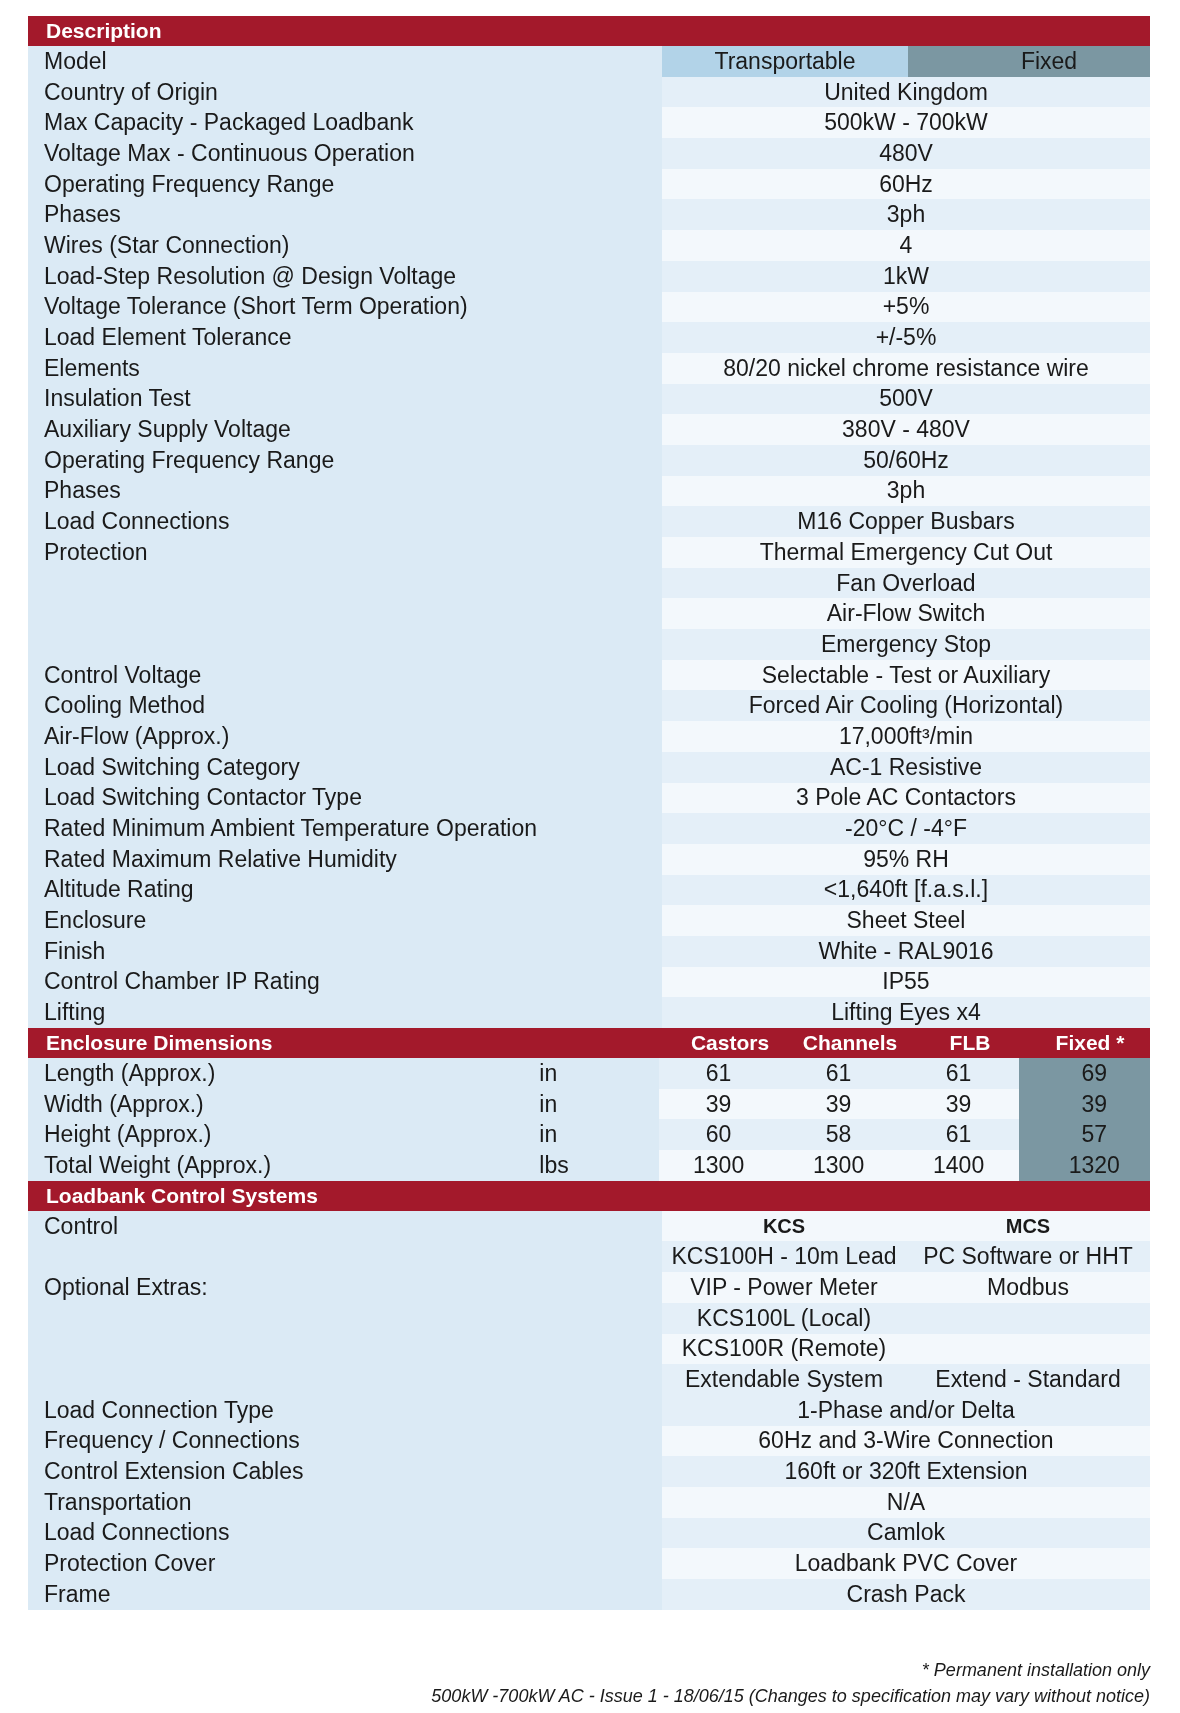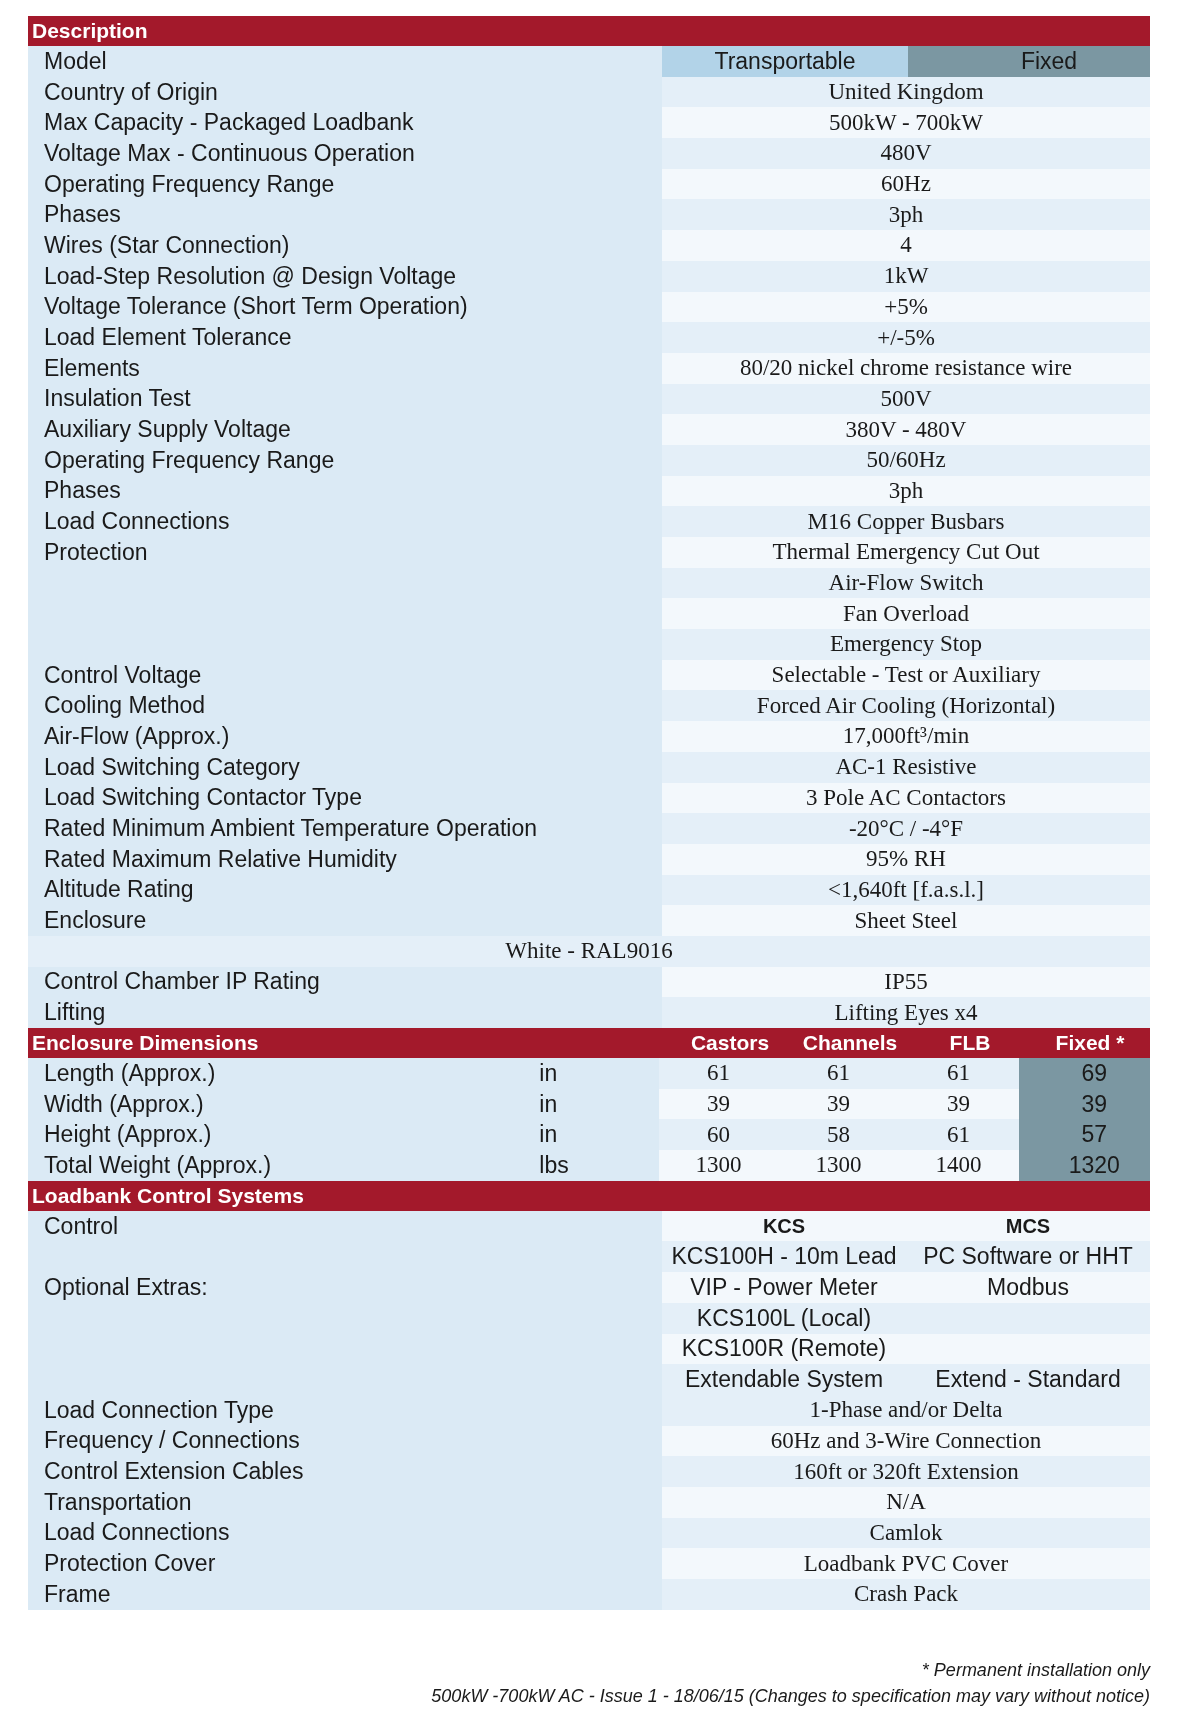--- a/index.html
+++ b/index.html
@@ -3,26 +3,26 @@
 <meta charset="utf-8">
 <style>
   html, body { margin: 0; padding: 0; background: #ffffff; }
   body {
     width: 1180px; height: 1713px; position: relative; overflow: hidden;
     font-family: "Liberation Sans", sans-serif; color: #1a1a1a;
   }
   .sheet { position: absolute; left: 28px; top: 16px; width: 1122px; }
   .hdr {
     background: #a3192b; color: #fff; font-weight: bold; font-size: 21px;
-    height: 30px; display: flex; align-items: center; padding-left: 4px; box-sizing: border-box;
+    height: 30px; display: flex; align-items: center; padding-left: 18px; box-sizing: border-box;
   }
   .hdr .title { flex: 1; }
   .row { display: flex; height: 30.7px; font-size: 23px; align-items: center; }
   .lbl { width: 634px; padding-left: 16px; box-sizing: border-box; background: #dbeaf5; height: 100%; display: flex; align-items: center; }
-  .val { flex: 1; text-align: center; height: 100%; display: flex; align-items: center; justify-content: center; font-family: Liberation Serif, serif; }
+  .val { flex: 1; text-align: center; height: 100%; display: flex; align-items: center; justify-content: center; }
   .row:nth-child(odd) .val { background: #e4eff8; }
   .row:nth-child(even) .val { background: #f3f8fc; }
   .model .v1 { flex: 0 0 246px; background: #b2d3e8 !important; text-align: center; height: 100%; display: flex; align-items: center; justify-content: center; }
   .model .v2 { flex: 1; background: #7b97a2 !important; height: 100%; display: flex; align-items: center; justify-content: center; padding-left: 40px; }
   .cfix { width: 112px; text-align: center; background: #7b97a2; height: 100%; display: flex; align-items: center; justify-content: center; padding-left: 20px; }
   .split { flex: 1; display: flex; height: 100%; }
   .split span { flex: 1; text-align: center; display: flex; align-items: center; justify-content: center; }
   .bold { font-weight: bold; font-size: 20px; }
   .foot { position: absolute; right: 30px; font-style: italic; font-size: 18px; text-align: right; }
 </style>
@@ -100,25 +100,25 @@
       <div class="row">
         <div class="lbl">Load Connections</div>
         <div class="val">M16 Copper Busbars</div>
       </div>
       <div class="row">
         <div class="lbl">Protection</div>
         <div class="val">Thermal Emergency Cut Out</div>
       </div>
       <div class="row">
         <div class="lbl"></div>
+        <div class="val">Fan Overload</div>
+      </div>
+      <div class="row">
+        <div class="lbl"></div>
         <div class="val">Air-Flow Switch</div>
-      </div>
-      <div class="row">
-        <div class="lbl"></div>
-        <div class="val">Fan Overload</div>
       </div>
       <div class="row">
         <div class="lbl"></div>
         <div class="val">Emergency Stop</div>
       </div>
       <div class="row">
         <div class="lbl">Control Voltage</div>
         <div class="val">Selectable - Test or Auxiliary</div>
       </div>
       <div class="row">
@@ -147,20 +147,21 @@
       </div>
       <div class="row">
         <div class="lbl">Altitude Rating</div>
         <div class="val">&lt;1,640ft [f.a.s.l.]</div>
       </div>
       <div class="row">
         <div class="lbl">Enclosure</div>
         <div class="val">Sheet Steel</div>
       </div>
       <div class="row">
+        <div class="lbl">Finish</div>
         <div class="val">White - RAL9016</div>
       </div>
       <div class="row">
         <div class="lbl">Control Chamber IP Rating</div>
         <div class="val">IP55</div>
       </div>
       <div class="row">
         <div class="lbl">Lifting</div>
         <div class="val">Lifting Eyes x4</div>
       </div>

